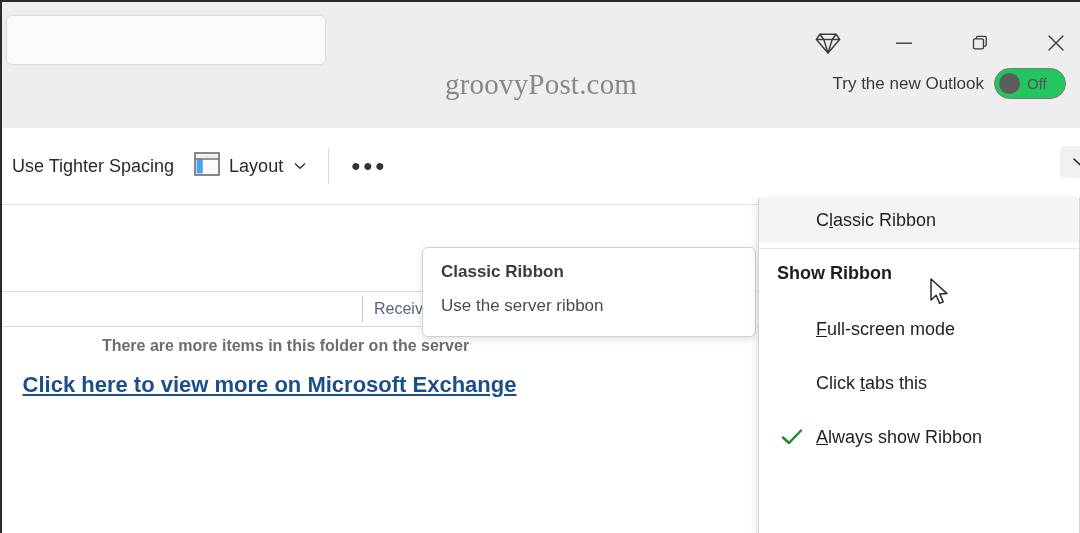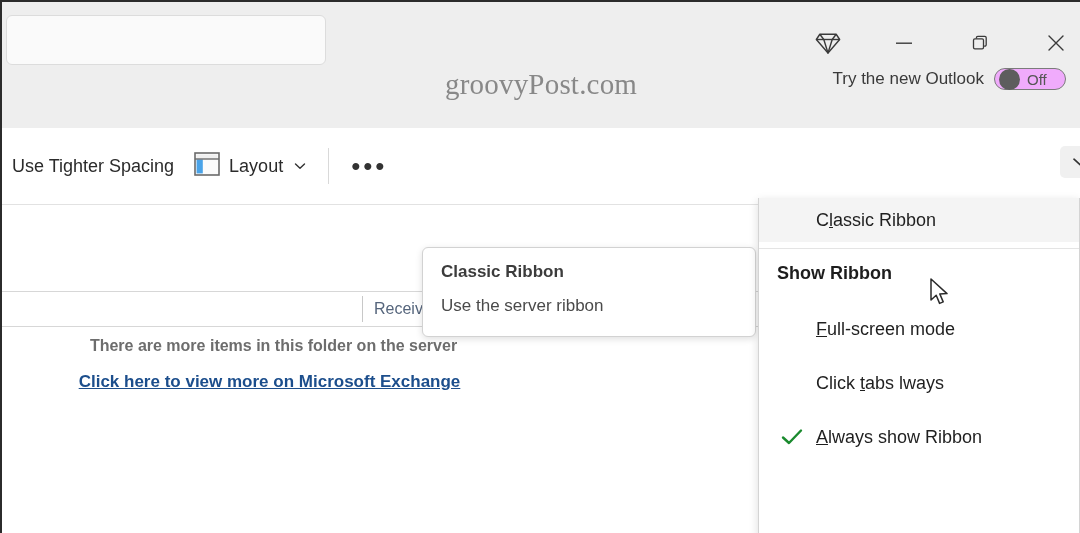--- a/index.html
+++ b/index.html
@@ -78,24 +78,24 @@
     gap: 10px;
   }
   .try-outlook-label {
     font-size: 17px;
     color: #3a3a3a;
     white-space: nowrap;
   }
   .toggle {
     position: relative;
     width: 72px;
-    height: 22px;
+    height: 31px;
     border: 1.5px solid #7b7b7b;
     border-radius: 16px;
-    background: #f0abfc;
+    background: #22c55e;
     display: flex;
     align-items: center;
     box-sizing: border-box;
   }
   .toggle .knob {
     position: absolute;
     left: 4px;
     width: 21px;
     height: 21px;
     border-radius: 50%;
@@ -205,35 +205,35 @@
   .list-header .col-received {
     position: absolute;
     left: 372px;
     top: 8px;
     font-size: 16px;
     color: #55657c;
     white-space: nowrap;
   }
   .more-items-text {
     position: absolute;
-    left: 4px;
+    left: 16px;
     top: 132px;
     width: 535px;
     text-align: center;
     font-size: 16px;
     font-weight: bold;
     color: #6d6d6d;
   }
   .more-items-link {
     position: absolute;
     left: 0;
     top: 167px;
     width: 535px;
     text-align: center;
-    font-size: 17px;
+    font-size: 22px;
     font-weight: bold;
     color: #1c4e8c;
     text-decoration: underline;
     cursor: pointer;
   }
 
   
   .tooltip {
     position: absolute;
     left: 420px;
@@ -460,21 +460,21 @@
 
     <div class="menu-item">
       <span class="check"></span>
       <span class="mi-label"><span class="ak">F</span><span>ull-screen mode</span></span>
     </div>
 
     <div class="menu-spacer-sm"></div>
 
     <div class="menu-item">
       <span class="check"></span>
-      <span class="mi-label"><span>Click </span><span class="ak">t</span><span>abs lways</span></span>
+      <span class="mi-label"><span>Click </span><span class="ak">t</span><span>abs this</span></span>
     </div>
 
     <div class="menu-spacer-sm"></div>
 
     <div class="menu-item">
       <span class="check">
         <svg width="24" height="20" viewBox="0 0 24 20" fill="none" stroke="#1a8a2e" stroke-width="2.4" stroke-linecap="round" stroke-linejoin="round">
           <path d="M3 10.5 9 16 21 3.5"></path>
         </svg>
       </span>

